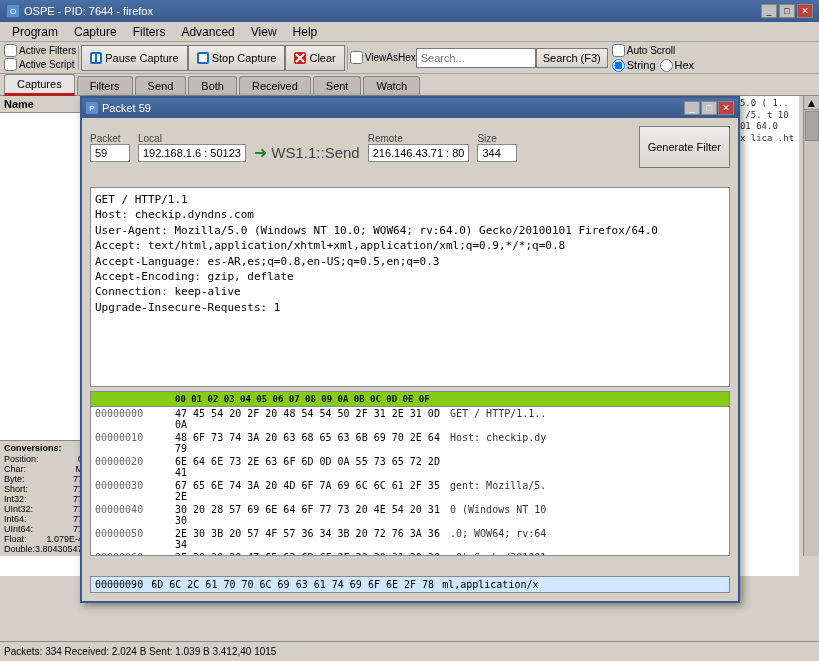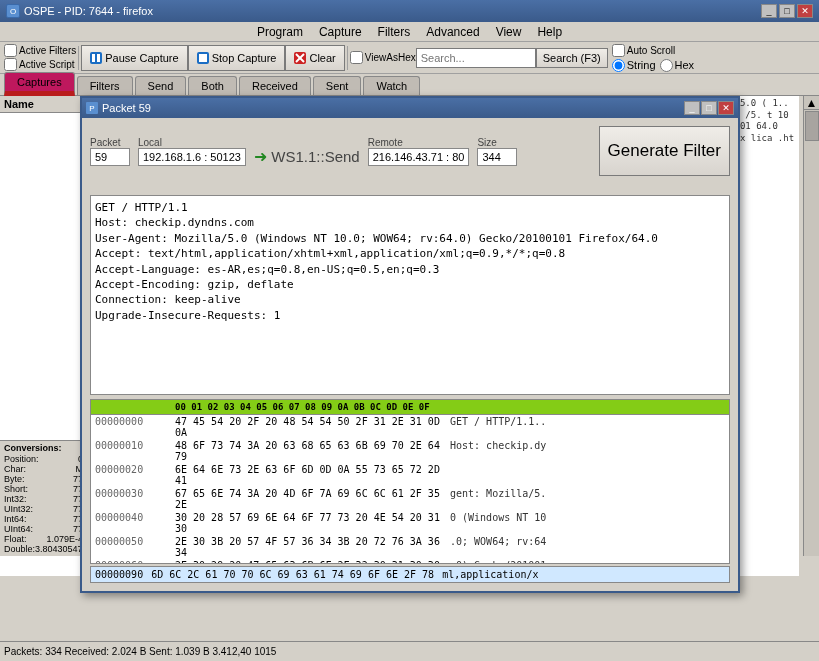--- a/index.html
+++ b/index.html
@@ -49,21 +49,20 @@
     .titlebar-btn.close { background: #c04040; color: white; }
 
     
     .menubar {
       background: #d4d0c8;
       height: 20px;
       display: flex;
       align-items: center;
       padding: 0 4px;
       border-bottom: 1px solid #a0a0a0;
-      justify-content: center;
     }
     .menubar-item {
       padding: 2px 8px;
       font-size: 12px;
       cursor: pointer;
       color: #000;
     }
 
     
     .toolbar {
@@ -124,21 +123,21 @@
     .tab {
       padding: 3px 12px;
       border: 1px solid #888;
       border-bottom: none;
       background: #c0bbb4;
       cursor: pointer;
       font-size: 11px;
       margin-right: 2px;
       border-radius: 3px 3px 0 0;
     }
-    .tab.active { background: #be185d; border-bottom: 5px solid #b91c1c; margin-bottom: -1px; }
+    .tab.active { background: #e5e5e5; border-bottom: 3px solid #b91c1c; margin-bottom: -1px; }
 
     
     .left-panel {
       width: 90px;
       border-right: 1px solid #888;
       background: white;
       overflow: hidden;
     }
     .left-panel-header {
       background: #d4d0c8;
@@ -214,21 +213,21 @@
     }
     .arrow-right {
       font-size: 16px;
       color: #228822;
     }
     .gen-filter-btn {
       padding: 14px 8px;
       border: 1px solid #7a7a7a;
       background: linear-gradient(to bottom, #f0ede8 0%, #d8d4ce 100%);
       cursor: pointer;
-      font-size: 17px;
+      font-size: 11px;
       margin-left: auto;
     }
 
     .text-area {
       width: 100%;
       height: 200px;
       background: white;
       border: 1px solid #888;
       font-family: monospace;
       font-size: 11px;
@@ -578,21 +577,21 @@
         <span class="hex-ascii">.0; WOW64; rv:64</span>
       </div>
             <div class="hex-row">
         <span class="hex-addr">00000060</span>
         <span class="hex-bytes">2E 30 29 20 47 65 63 6B 6F 2F 32 30 31 30 30 31</span>
         <span class="hex-ascii">.0) Gecko/201001</span>
       </div>
           </div>
       </div>
 
-      <div style="background:#d0e8ff;border:1px solid #888;font-family:monospace;font-size:10px;padding:2px 4px;display:flex;gap:8px;margin-top:2px;">
+      <div style="background:#d0e8ff;border:1px solid #888;font-family:monospace;font-size:10px;padding:2px 4px;display:flex;gap:8px;margin-top:20px;">
         <span>00000090</span>
         <span>6D 6C 2C 61 70 70 6C 69 63 61 74 69 6F 6E 2F 78</span>
         <span>ml,application/x</span>
       </div>
     </div>
   </div>
 </div>
 
 <div class="statusbar">
   <span>Packets: 334  Received: 2.024  B Sent: 1.039  B 3.412,40  1015</span>

